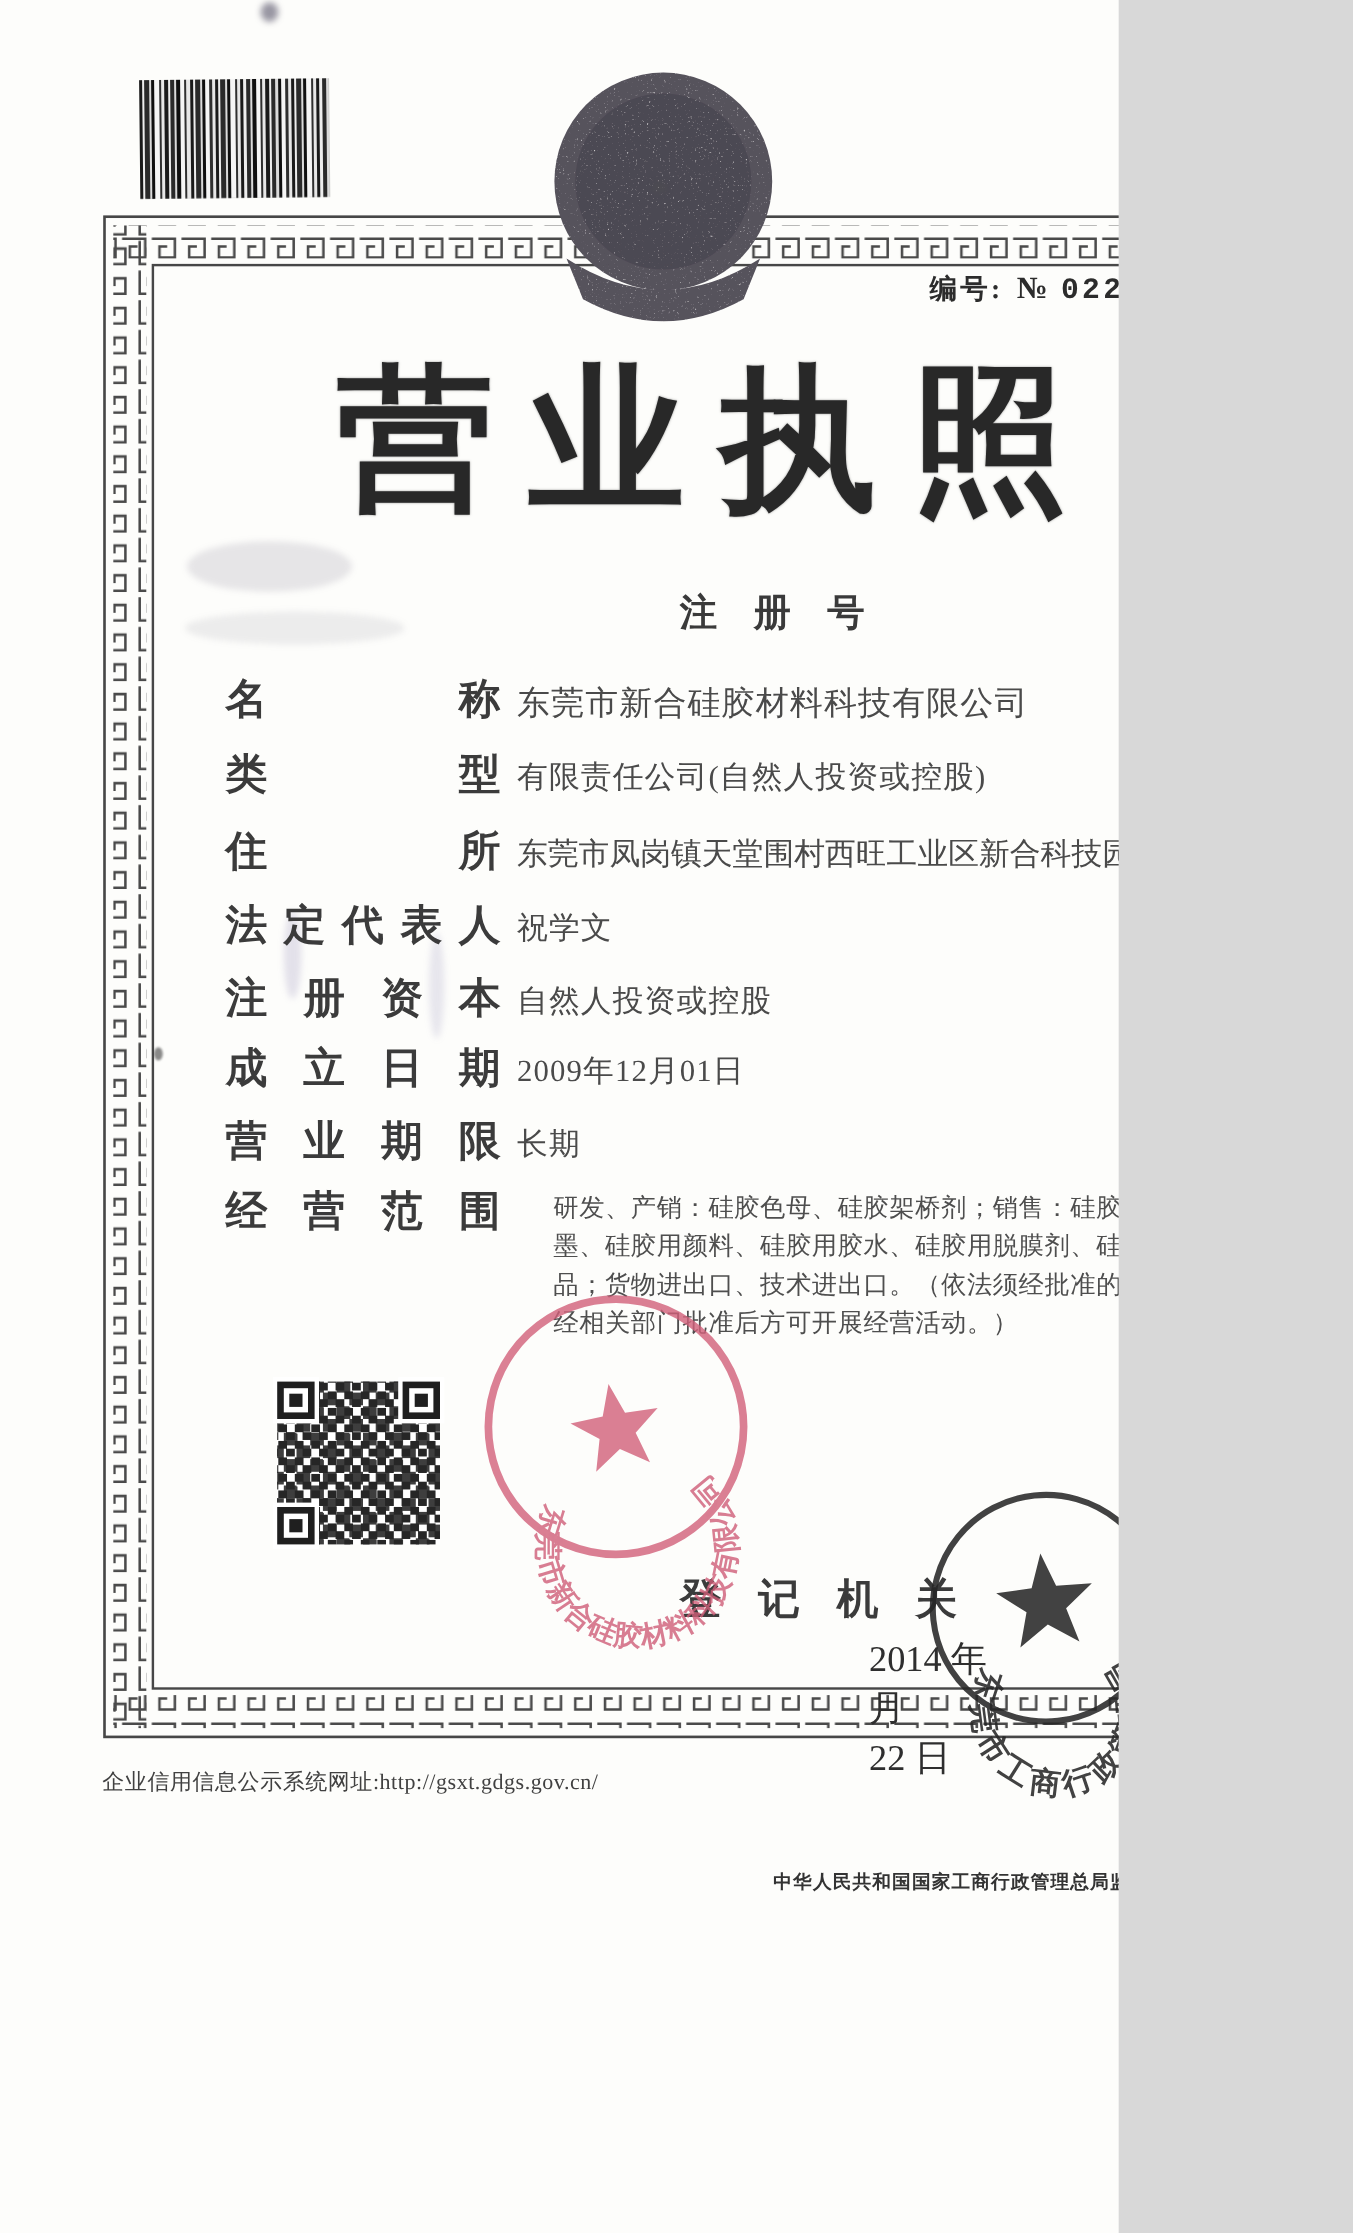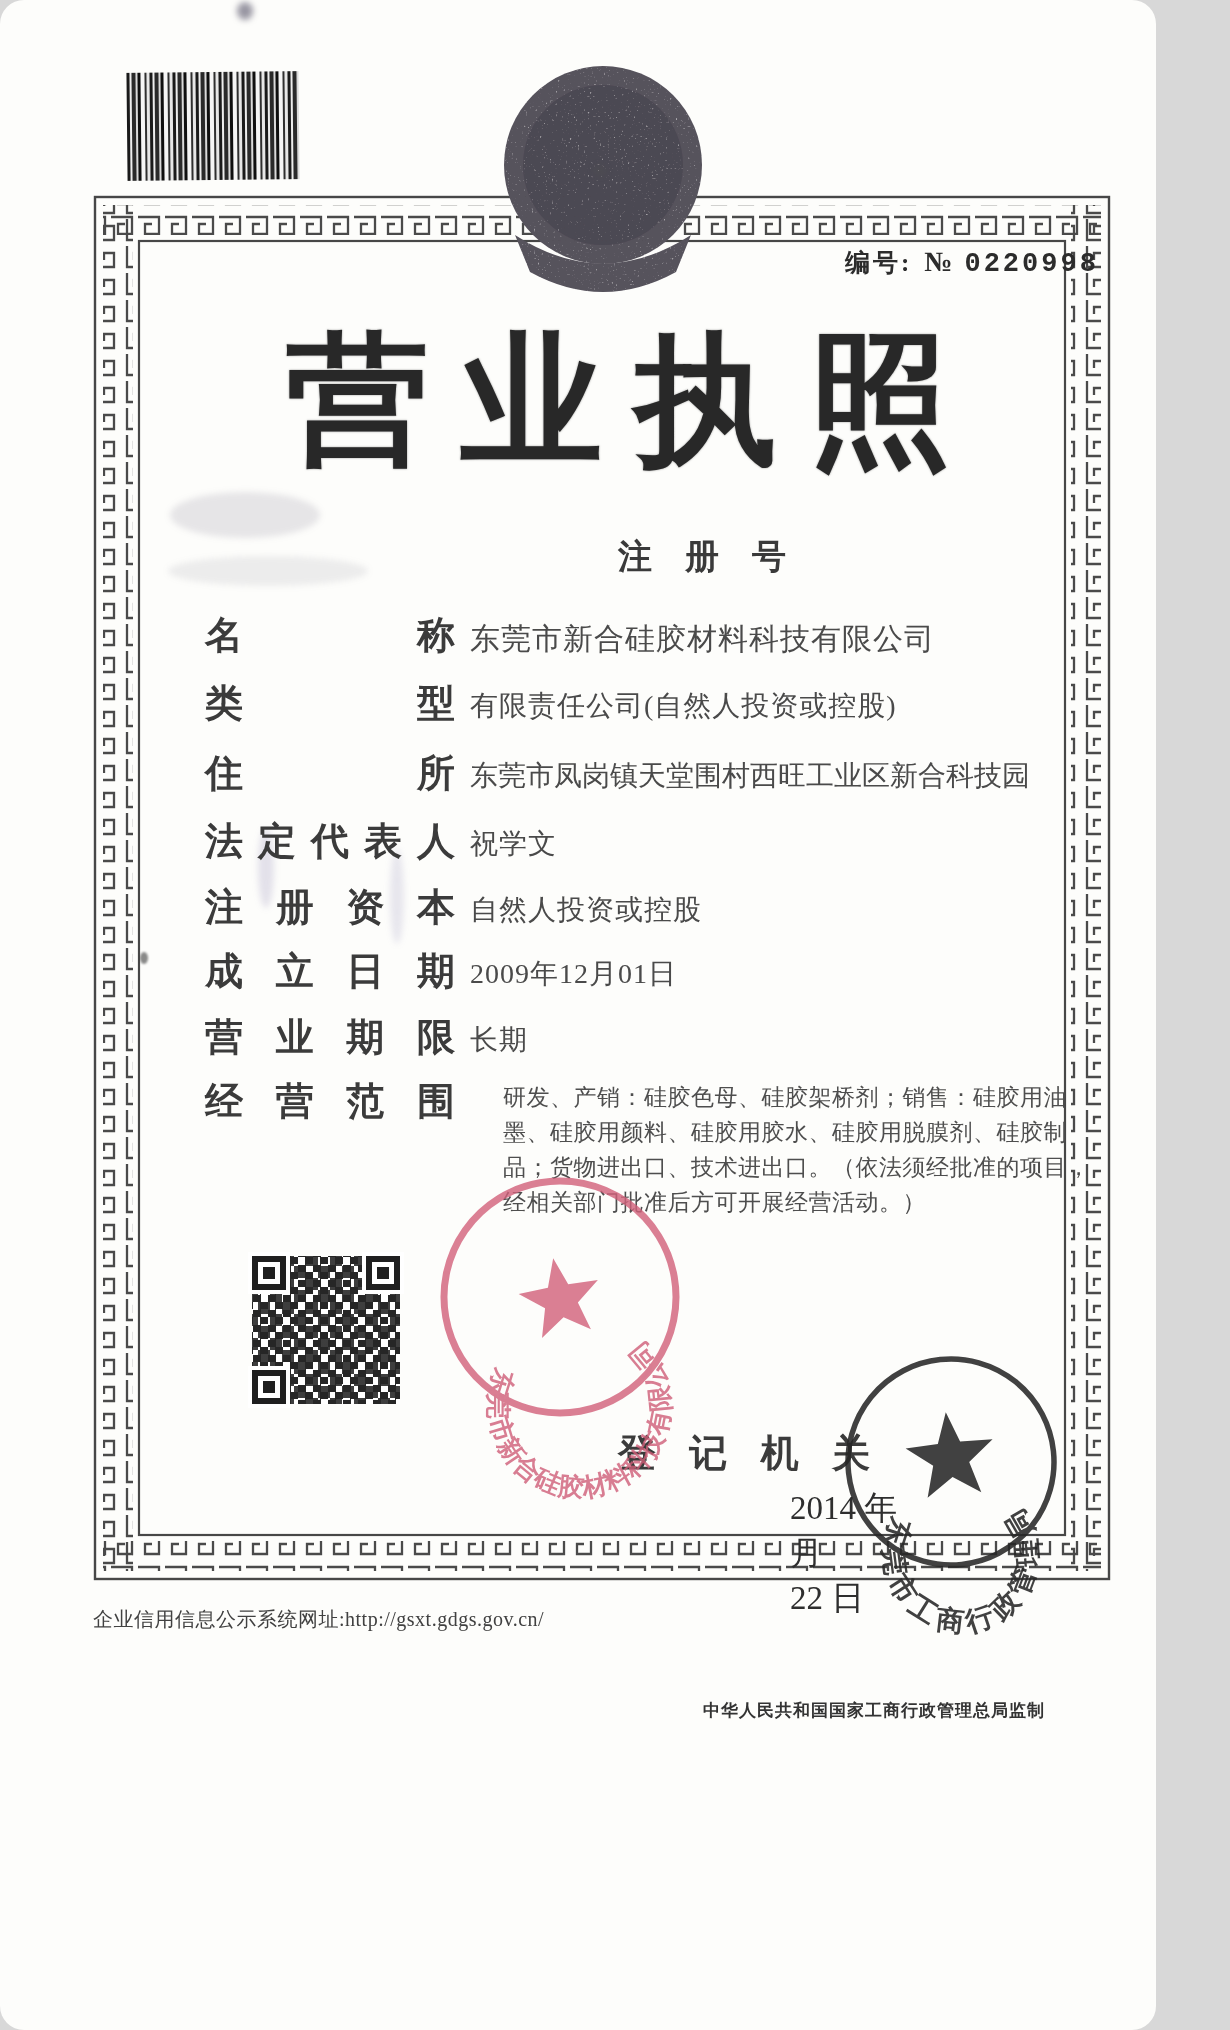--- a/index.html
+++ b/index.html
@@ -1,17 +1,17 @@
 <!DOCTYPE html>
 <html><head>
 <meta charset="utf-8">
 <style>
   html,body{margin:0;padding:0;background:#d8d8d8;}
-  .page{position:relative;width:1156px;height:2030px;background:#fdfdfb;overflow:hidden;
-        font-family:"Liberation Serif",serif;color:#2e2e2e;border-radius:24px;}
+  .page{position:relative;width:1017px;height:2030px;background:#fdfdfb;overflow:hidden;
+        font-family:"Liberation Serif",serif;color:#2e2e2e;}
   .abs{position:absolute;}
   svg.layer{position:absolute;left:0;top:0;width:1230px;height:2030px;pointer-events:none;}
   #bg-layer{z-index:1;} #seal-layer{z-index:6;}
   .content{position:absolute;left:0;top:0;width:1230px;height:2030px;z-index:3;}
 
   
   .barcode{position:absolute;left:127px;top:72px;width:172px;height:108px;z-index:2;
     transform:rotate(-.6deg);filter:blur(.4px) contrast(1.05);
     background-image:
       repeating-linear-gradient(90deg,#1f1f1f 0 3px,#e8e8e8 3px 5px,#2e2e2e 5px 9px,#d6d6d6 9px 11px,#141414 11px 14px,#efefef 14px 18px,#333 18px 20px,#e2e2e2 20px 23px),
@@ -19,21 +19,21 @@
 
   
   .serial{left:845px;top:246px;display:flex;align-items:baseline;gap:12px;color:#2c2c2c;}
   .serial-label{font-size:25px;font-weight:700;letter-spacing:3px;}
   .serial-no{font-size:28px;font-weight:900;}
   .serial-num{font-family:"Liberation Mono",monospace;font-size:27px;font-weight:700;letter-spacing:3px;}
 
   
   .title{left:95px;top:318px;width:1015px;text-align:center;
     font-family:"Liberation Sans",sans-serif;font-weight:900;font-size:142px;line-height:1.15;
-    letter-spacing:32px;padding-left:32px;color:#282828;text-shadow:0 0 2px rgba(45,45,45,.55);}
+    letter-spacing:32px;padding-left:52px;color:#282828;text-shadow:0 0 2px rgba(45,45,45,.55);}
 
   
   .regline{left:618px;top:534px;display:flex;align-items:baseline;}
   .reg-label{width:168px;font-size:34px;font-weight:700;color:#3a3a3a;}
   .reg-num{margin-left:44px;font-size:34px;color:#3f3f3f;letter-spacing:2px;}
 
   
   .field-row{position:absolute;left:205px;width:865px;height:62px;}
   .f-label{position:absolute;left:0;top:0;width:250px;font-size:38px;font-weight:700;color:#3b3b3b;}
   .f-value{position:absolute;left:265px;top:9px;font-size:28px;color:#4a4a4a;letter-spacing:1px;white-space:nowrap;}

